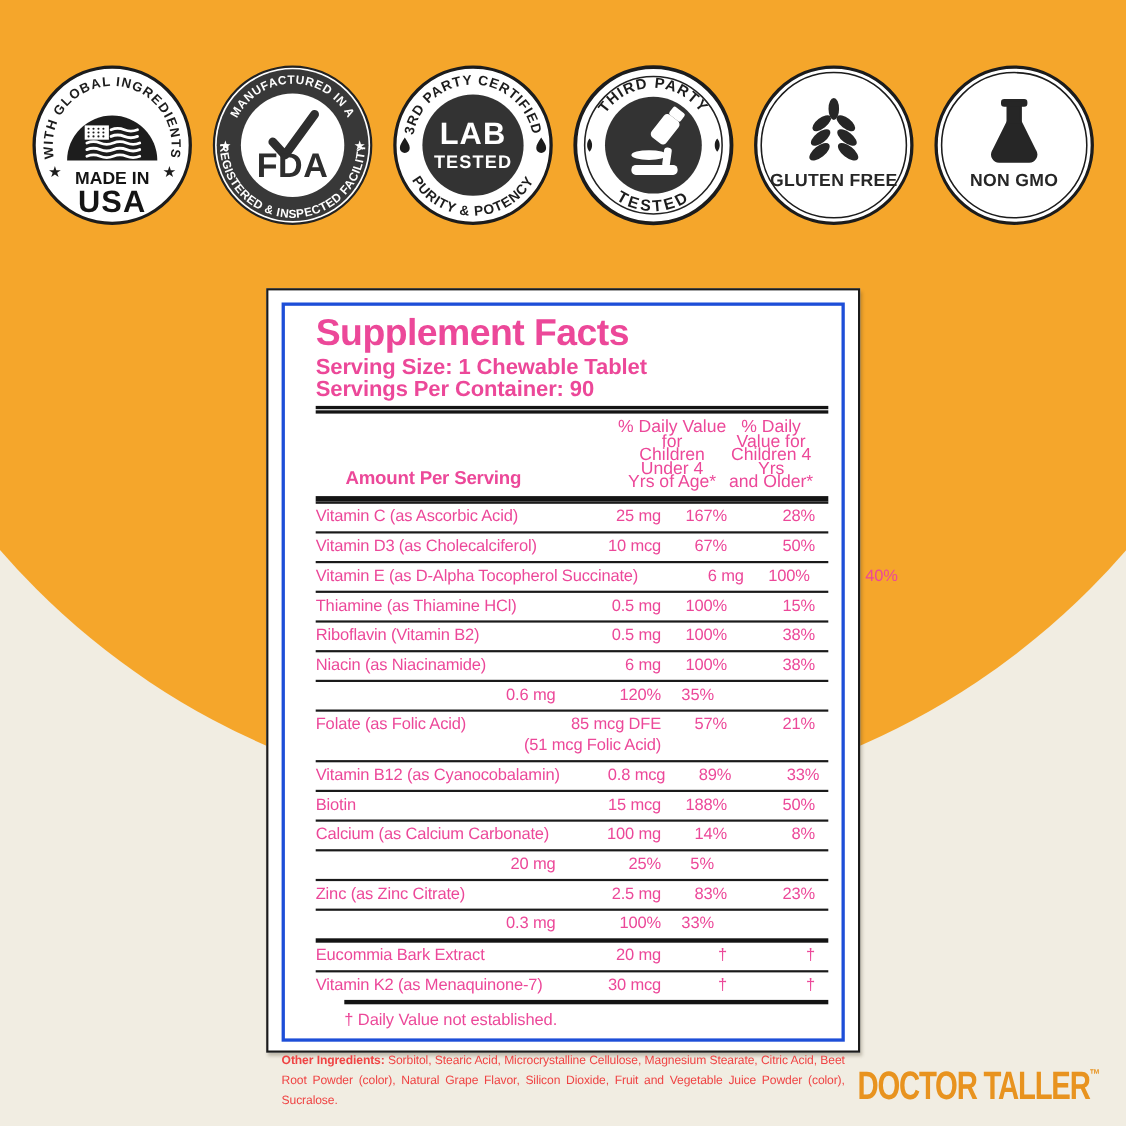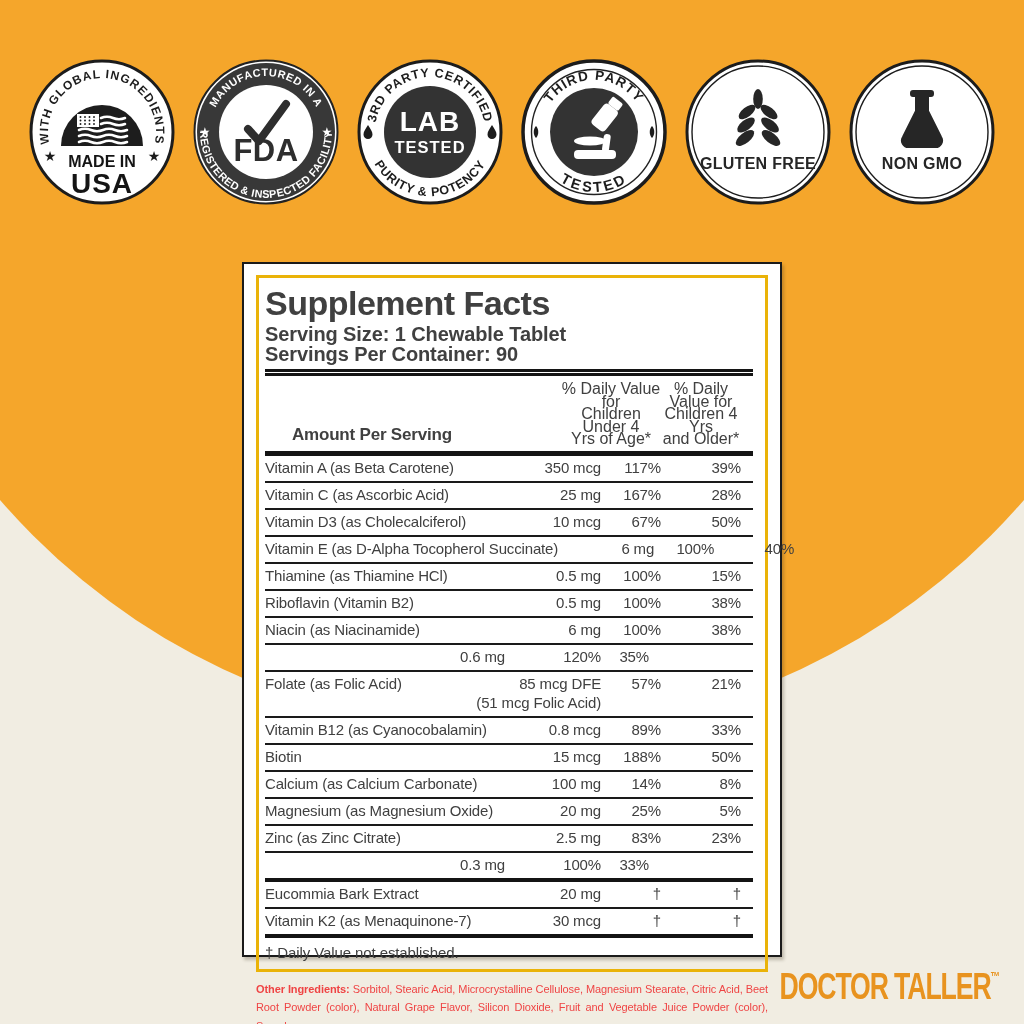--- a/index.html
+++ b/index.html
@@ -10,21 +10,21 @@
                margin-left:-677px;border-radius:50%;background:#f5a62b;z-index:1;}
   
   .badges{position:absolute;top:57px;left:0;right:0;display:flex;justify-content:center;
           gap:14px;z-index:3;}
   .badge{width:150px;height:150px;display:block;}
   svg text{font-family:"Liberation Sans","DejaVu Sans",sans-serif;}
   
   .panel{position:absolute;left:242px;top:262px;width:540px;height:695px;z-index:4;
          background:#ffffff;border:2px solid #1b1b1b;box-sizing:border-box;
          padding:11px 12px;box-shadow:2px 3px 3px rgba(60,50,30,.28);}
-  .facts-table{border:3px solid #eab308;box-sizing:border-box;padding:4px 12px 0 6px;color:#404040;}
+  .facts-table{border:3px solid #1d4ed8;box-sizing:border-box;padding:4px 12px 0 28px;color:#ec4899;}
   .sf-title{font-size:34px;font-weight:bold;letter-spacing:-.5px;line-height:38px;margin:2px 0 3px 0;}
   .serving{font-size:20px;font-weight:bold;line-height:19.5px;letter-spacing:-.1px;}
   .rule-double{height:7px;border-top:3px solid #141414;border-bottom:3px solid #141414;
                box-sizing:border-box;margin-top:5px;}
   .hdr{display:grid;grid-template-columns:1fr 100px 92px;align-items:end;padding:7px 0 5px 0;}
   .hdr-amount{font-size:17px;font-weight:bold;letter-spacing:-.2px;padding-bottom:1px;margin-left:27px;}
   .hdv{font-size:16px;line-height:12.5px;text-align:center;white-space:pre-line;}
   .hdv.last{padding-right:12px;}
   .rule-head{height:5px;background:#141414;}
   .rows{}
@@ -32,21 +32,21 @@
        padding:3px 0 4px 0;font-size:15px;line-height:18px;letter-spacing:-.15px;border-top:2px solid #1a1a1a;}
   .row.first{border-top:none;}
   .row.group{border-top:4px solid #141414;}
   .c{overflow:visible;}
   .name{white-space:nowrap;}
   .amt{text-align:right;white-space:nowrap;position:relative;}
   .dv1{text-align:right;}
   .dv2{text-align:right;padding-right:12px;box-sizing:border-box;}
   .row-folate{padding-bottom:23px;}
   .sub-amt{position:absolute;top:19px;right:0;white-space:nowrap;}
-  .footnote{border-top:4px solid #141414;font-size:15px;padding:6px 0 8px 0;letter-spacing:-.1px;}
+  .footnote{border-top:4px solid #141414;font-size:15px;padding:6px 0 8px 0;letter-spacing:-.1px;margin-left:26px;}
   .ingredients{margin-top:8px;font-size:11px;line-height:18.5px;text-align:justify;
                color:#ef4444;letter-spacing:-.1px;}
   .ingredients b{font-weight:bold;}
   
   .brand{position:absolute;top:966px;right:24px;z-index:3;color:#e8931f;font-weight:bold;
          font-size:36px;letter-spacing:-1.5px;transform:scaleX(.74);transform-origin:100% 0;
          white-space:nowrap;}
   .brand .tm{font-size:13px;vertical-align:18px;letter-spacing:0;}
 </style>
 </head>
@@ -195,26 +195,20 @@
         <div class="hdv">% Daily Value for
 Children Under 4
 Yrs of Age*</div>
         <div class="hdv last">% Daily Value for
 Children 4 Yrs
 and Older*</div>
       </div>
       <div class="rule-head"></div>
 
       <div class="rows">
-        <div class="row first">
-          <div class="c name">Vitamin A (as Beta Carotene)</div>
-          <div class="c amt">350 mcg</div>
-          <div class="c dv1">117%</div>
-          <div class="c dv2">39%</div>
-        </div>
         <div class="row">
           <div class="c name">Vitamin C (as Ascorbic Acid)</div>
           <div class="c amt">25 mg</div>
           <div class="c dv1">167%</div>
           <div class="c dv2">28%</div>
         </div>
         <div class="row">
           <div class="c name">Vitamin D3 (as Cholecalciferol)</div>
           <div class="c amt">10 mcg</div>
           <div class="c dv1">67%</div>
@@ -270,21 +264,20 @@
           <div class="c dv1">188%</div>
           <div class="c dv2">50%</div>
         </div>
         <div class="row">
           <div class="c name">Calcium (as Calcium Carbonate)</div>
           <div class="c amt">100 mg</div>
           <div class="c dv1">14%</div>
           <div class="c dv2">8%</div>
         </div>
         <div class="row">
-          <div class="c name">Magnesium (as Magnesium Oxide)</div>
           <div class="c amt">20 mg</div>
           <div class="c dv1">25%</div>
           <div class="c dv2">5%</div>
         </div>
         <div class="row">
           <div class="c name">Zinc (as Zinc Citrate)</div>
           <div class="c amt">2.5 mg</div>
           <div class="c dv1">83%</div>
           <div class="c dv2">23%</div>
         </div>

